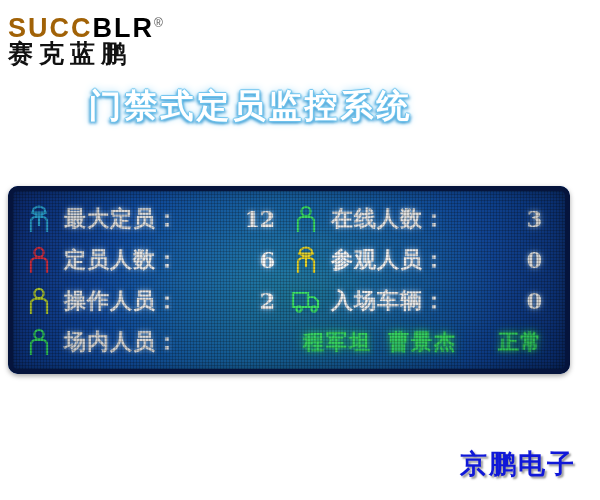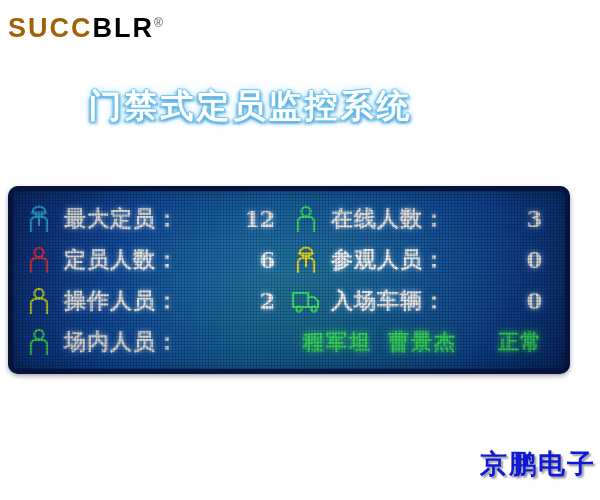--- a/index.html
+++ b/index.html
@@ -191,38 +191,39 @@
     letter-spacing: 1px;
     color: #36f06a;
     text-shadow: 0 0 5px rgba(54,240,106,0.95), 0 0 12px rgba(54,240,106,0.6);
     white-space: nowrap;
   }
   .row-names { }
 
   
   #footer-brand {
     position: absolute;
-    right: 4px;
+    right: 24px;
     bottom: 18px;
     font-family: "DejaVu Sans", sans-serif;
     font-weight: bold;
     font-size: 27px;
     letter-spacing: 2px;
     color: #1018d8;
     text-shadow: 2px 2px 2px rgba(120,120,120,0.75);
     white-space: nowrap;
   }
 </style>
 </head>
 <body>
 
 <div id="brand-logo">
   <div id="brand-wordmark">
     <span class="seg-red">SUCC</span><span class="seg-blue">BLR</span><span id="brand-reg">®</span>
   </div>
+  <div id="brand-cn">赛克蓝鹏</div>
 </div>
 
 <div id="page-title">门禁式定员监控系统</div>
 
 <div id="led-panel">
   <div id="led-content">
 
     <div class="led-col">
 
       <div class="led-row">

